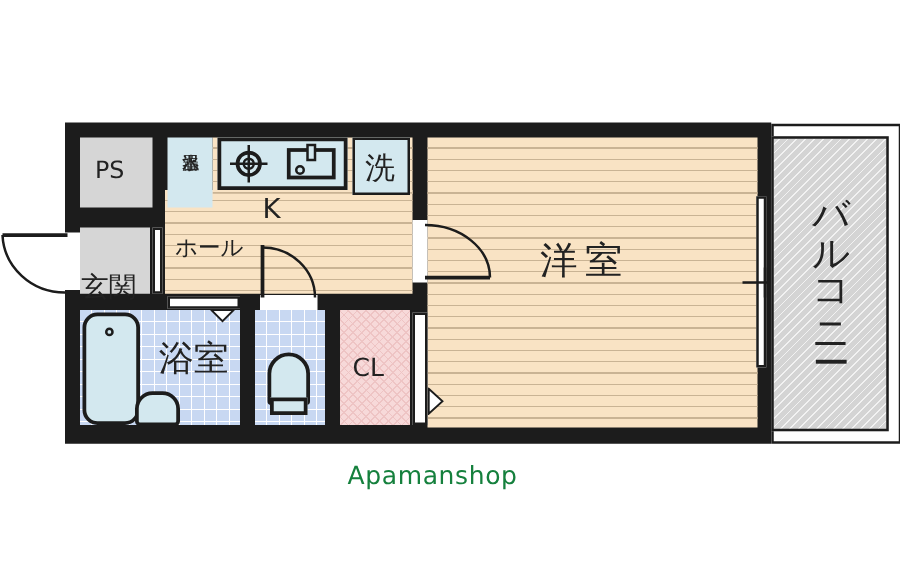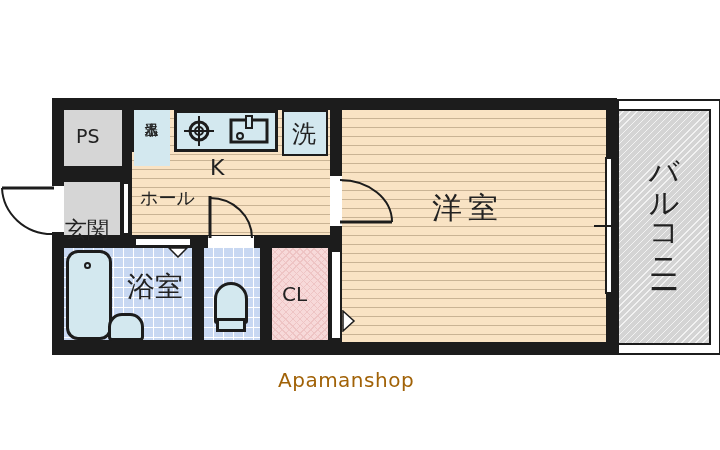--- a/index.html
+++ b/index.html
@@ -24,21 +24,21 @@
       repeating-linear-gradient(45deg, transparent 0 4px, #eec4c4 4px 5px),
       repeating-linear-gradient(-45deg, transparent 0 4px, #eec4c4 4px 5px);
   }
   .balcony {
     background-color:#d4d4d4;
     background-image:repeating-linear-gradient(-45deg, transparent 0 4px, #f2f2f2 4px 5px);
   }
   .label { color:#222; font-family:"DejaVu Sans", sans-serif; white-space:nowrap; }
   .vtext { writing-mode:vertical-rl; text-orientation:upright; }
   .door-white { background:#ffffff; }
-  .brand { font-family:"DejaVu Sans", sans-serif; color:#a16207; font-size:20px; letter-spacing:0.5px; }
+  .brand { font-family:"DejaVu Sans", sans-serif; color:#15803d; font-size:20px; letter-spacing:0.5px; }
 </style>
 </head>
 <body>
 
 <div class="abs wall" style="left:52px; top:98px; width:565px; height:257px;"></div>
 
 <div class="abs wood" style="left:342px; top:110px; width:264px; height:232px;"></div>
 <div class="abs label" style="left:432px; top:188px; font-size:30px; letter-spacing:6px;">洋室</div>
 
 <div class="abs wood" style="left:132px; top:152px; width:198px; height:83px;"></div>

